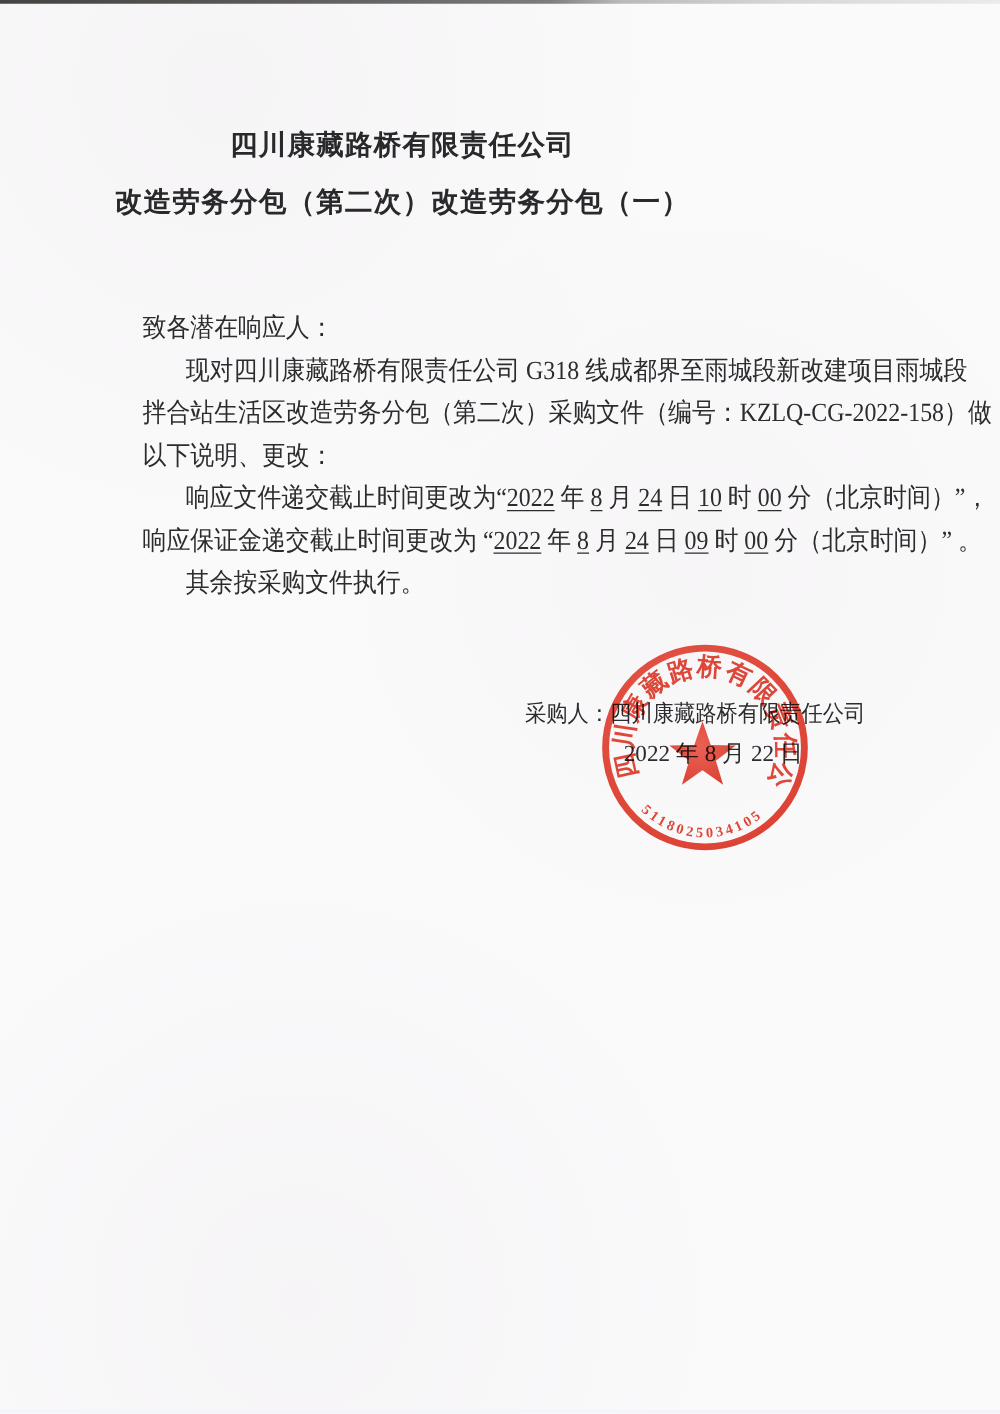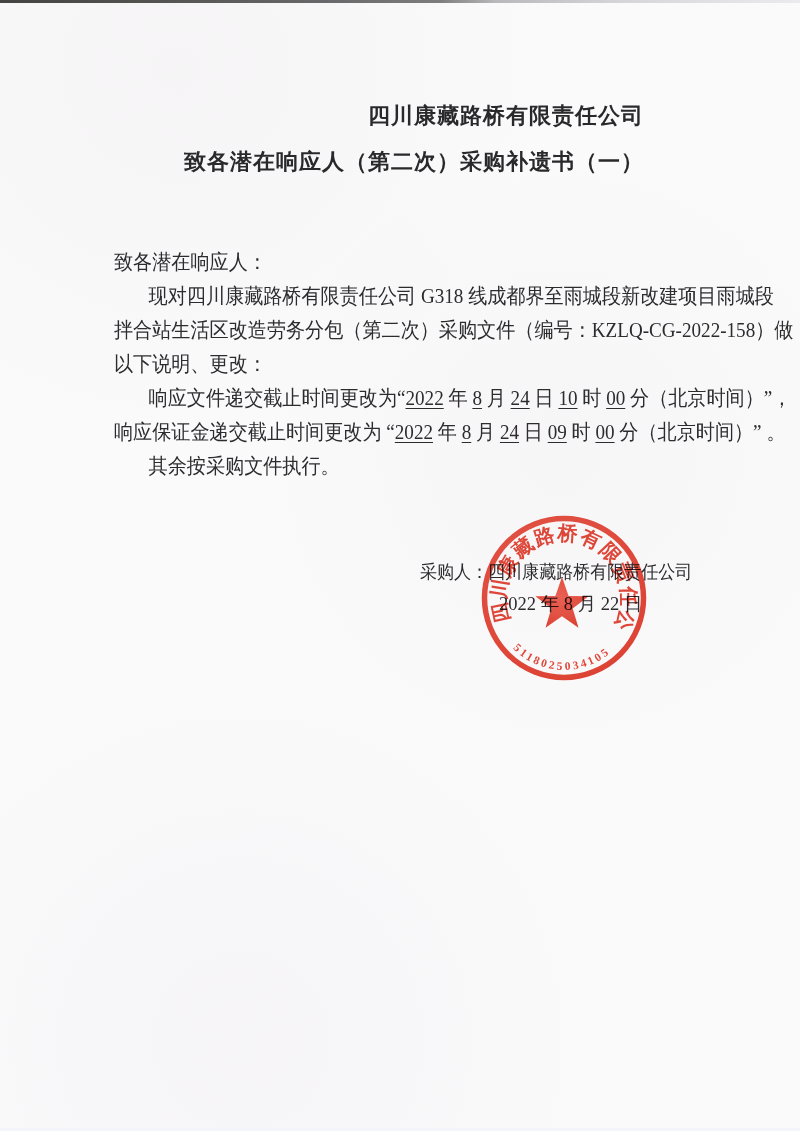--- a/index.html
+++ b/index.html
@@ -24,21 +24,21 @@
     background: linear-gradient(90deg,
       #444442 0%, #52524f 18%, #68686a 40%, #7d7d7d 55%,
       #b9b9bb 62%, #d6d6d8 78%, #ebebed 100%);
   }
   .scan-bar-bottom {
     position: absolute; bottom: 0; left: 0; width: 800px; height: 3px;
     background: #f2f5f9;
   }
   .title-block {
     position: absolute; top: 93px; left: 0; width: 644px;
-    text-align: right;
+    text-align: center;
     font-weight: bold;
     font-size: 22px;
     line-height: 46px;
     letter-spacing: 1px;
     color: #29282b;
   }
   .body-block {
     position: absolute; left: 114px; top: 245px; width: 580px;
     font-size: 21px;
     line-height: 34px;
@@ -82,21 +82,21 @@
 </style>
 </head>
 <body>
 
 <div class="page">
 
   <div class="scan-bar"></div>
 
   <div class="title-block">
     <div>四川康藏路桥有限责任公司</div>
-    <div>致各潜在响应人（第二次）采购补遗书（一）</div>
+    <div>改造劳务分包（第二次）改造劳务分包（一）</div>
   </div>
 
   <div class="body-block">
       <div class="line"><span>致各潜在响应人：</span></div>
       <div class="line indent"><span>现对四川康藏路桥有限责任公司 G318 线成都界至雨城段新改建项目雨城段</span></div>
       <div class="line"><span>拌合站生活区改造劳务分包（第二次）采购文件（编号：KZLQ-CG-2022-158）做</span></div>
       <div class="line"><span>以下说明、更改：</span></div>
       <div class="line indent"><span>响应文件递交截止时间更改为“</span><span class="u">2022</span><span> 年 </span><span class="u">8</span><span> 月 </span><span class="u">24</span><span> 日 </span><span class="u">10</span><span> 时 </span><span class="u">00</span><span> 分（北京时间）”，</span></div>
       <div class="line"><span>响应保证金递交截止时间更改为 “</span><span class="u">2022</span><span> 年 </span><span class="u">8</span><span> 月 </span><span class="u">24</span><span> 日 </span><span class="u">09</span><span> 时 </span><span class="u">00</span><span> 分（北京时间）” 。</span></div>
       <div class="line indent"><span>其余按采购文件执行。</span></div>

